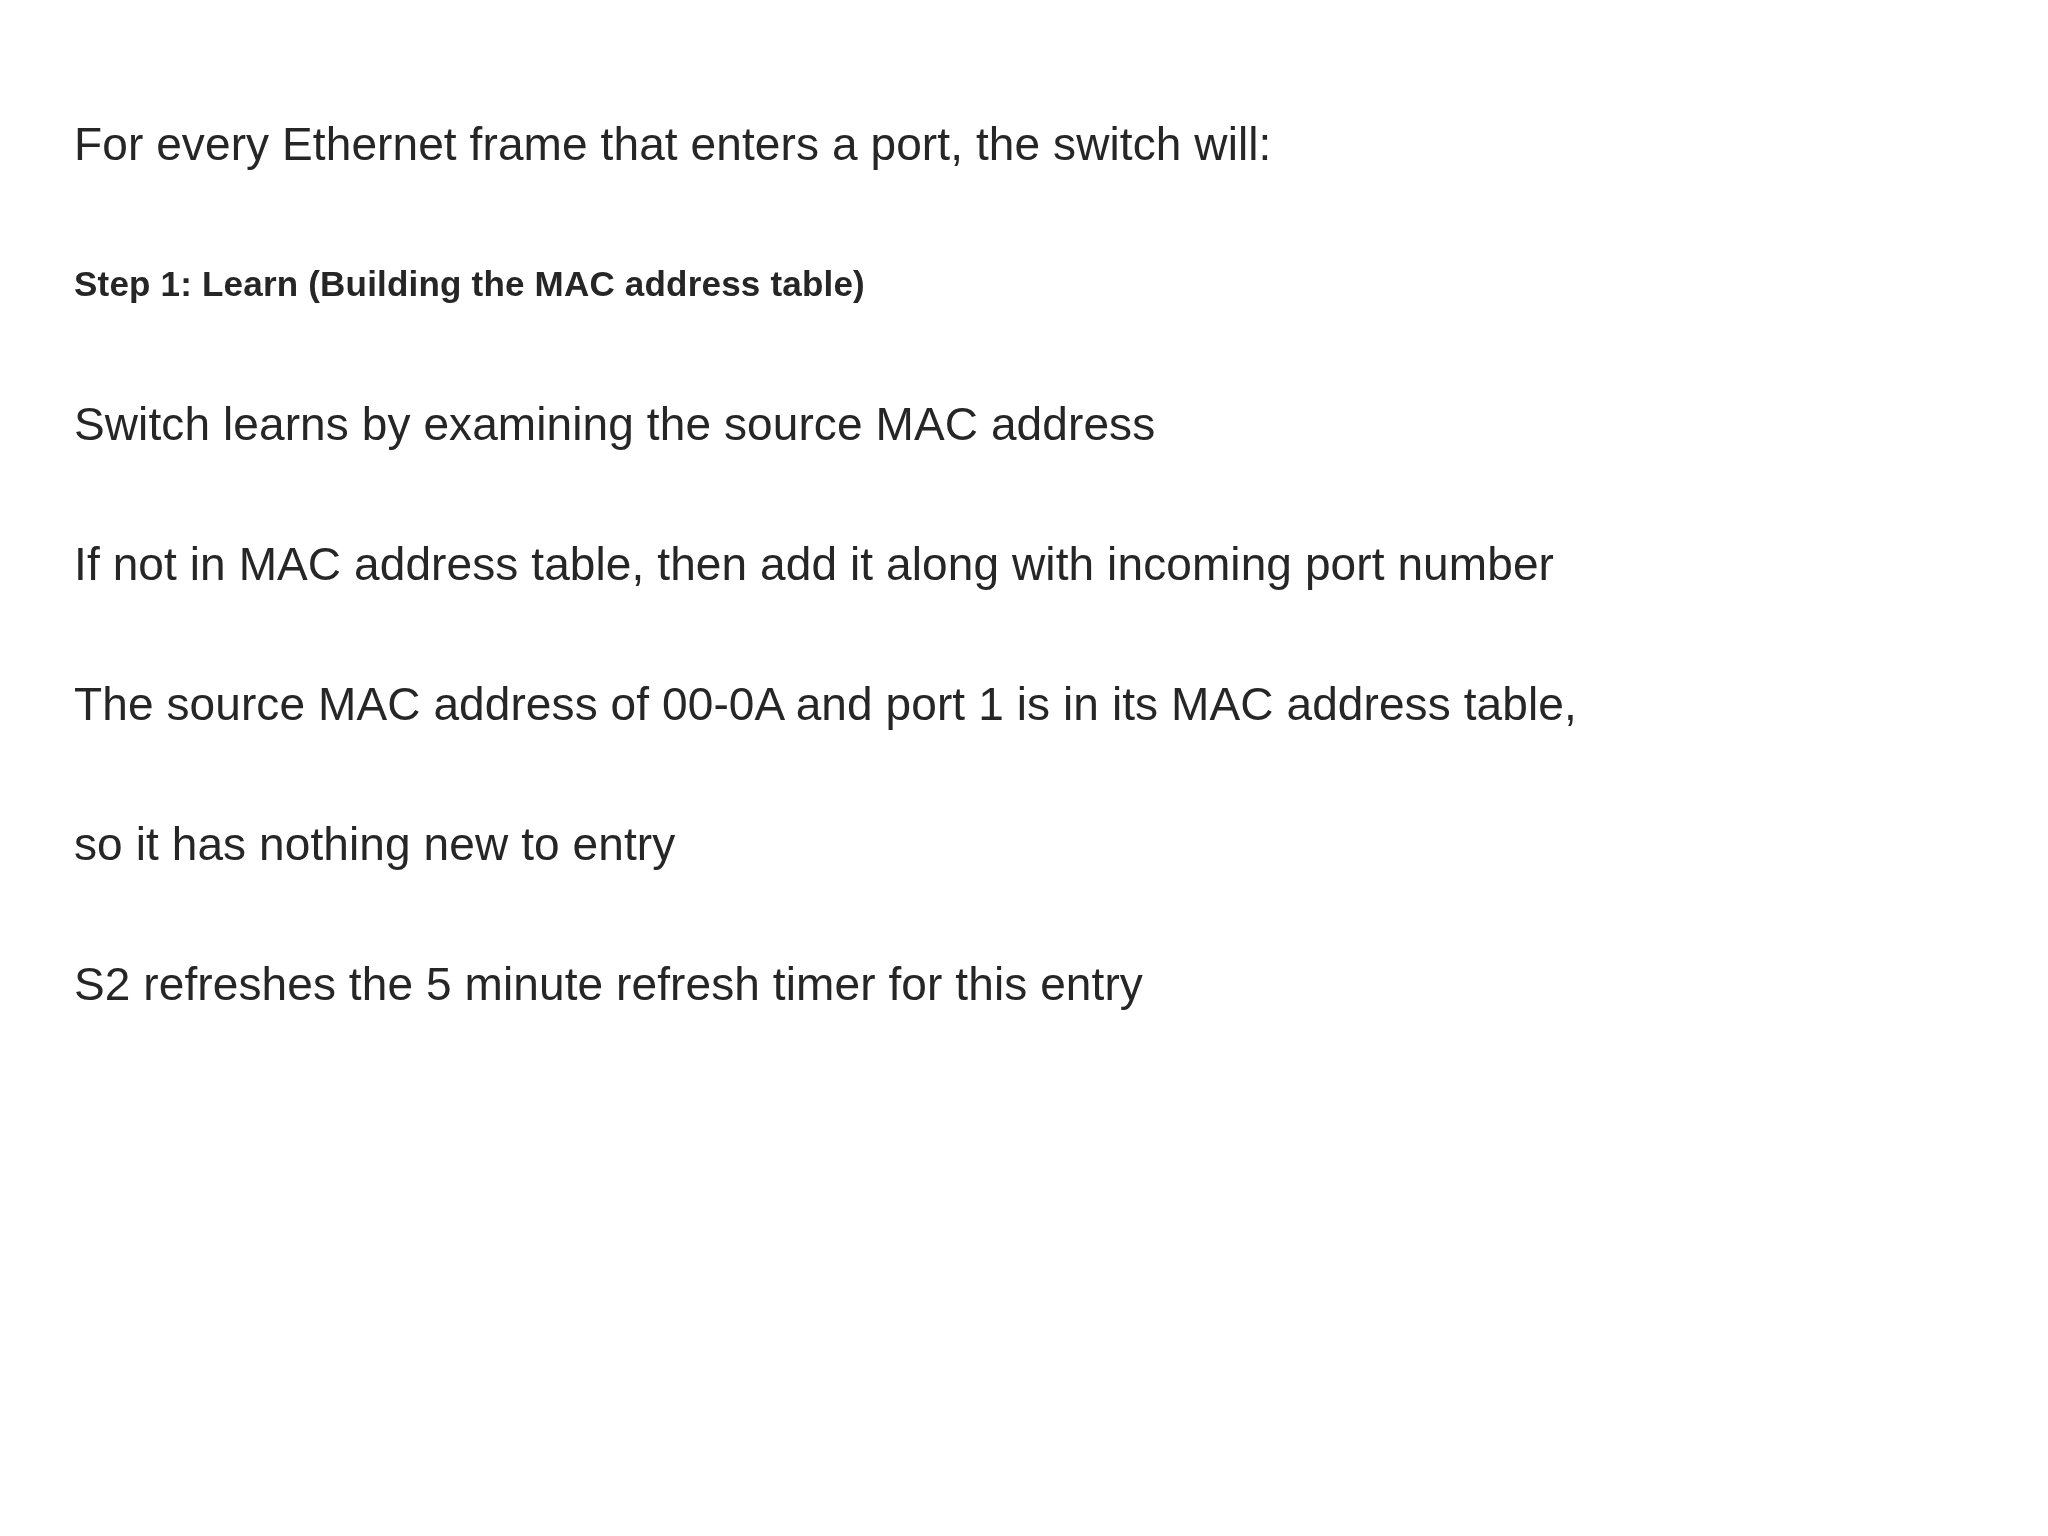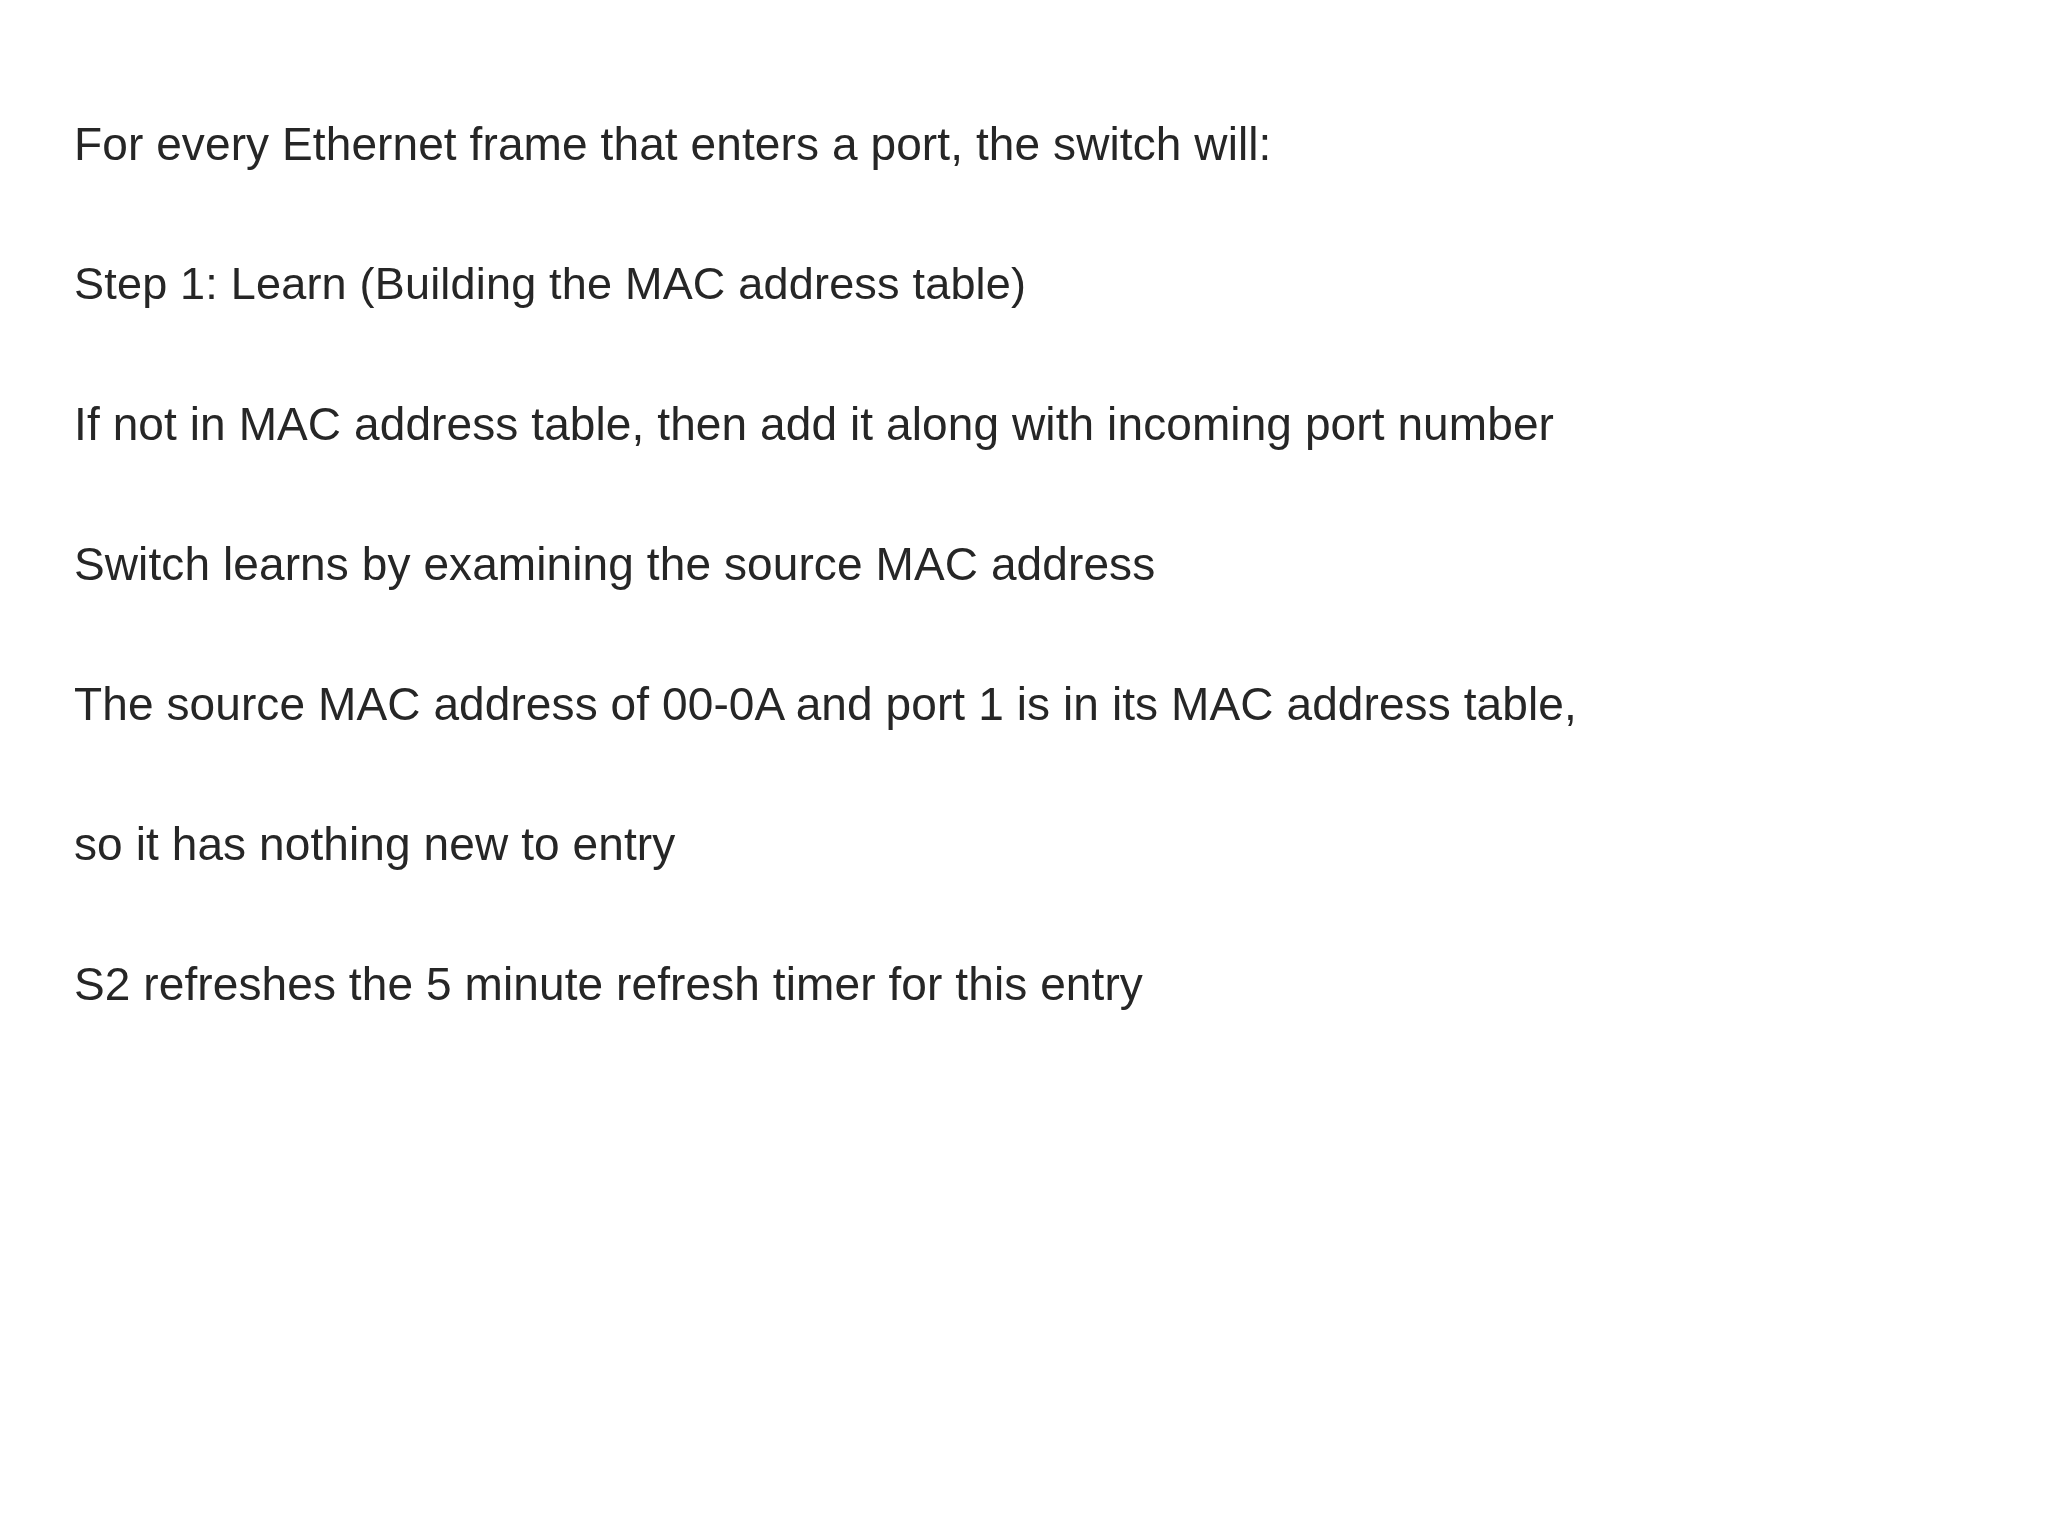--- a/index.html
+++ b/index.html
@@ -36,38 +36,38 @@
     line-height: 140px;
     color: #262626;
     white-space: nowrap;
     letter-spacing: 0.1px;
     font-weight: 400;
     margin: 0;
     padding: 0;
   }
 
   .para.bold-heading {
-    font-weight: 400;
-    font-size: 45px;
+    font-weight: 700;
+    font-size: 35px;
     letter-spacing: 0.2px;
   }
 </style>
 </head>
 <body>
 
 <div id="slide">
   <div id="text-block">
 
     <p class="para">For every Ethernet frame that enters a port, the switch will:</p>
 
     <p class="para bold-heading">Step 1: Learn (Building the MAC address table)</p>
 
+    <p class="para">Switch learns by examining the source MAC address</p>
+
     <p class="para">If not in MAC address table, then add it along with incoming port number</p>
-
-    <p class="para">Switch learns by examining the source MAC address</p>
 
 
 
 
     <p class="para">The source MAC address of 00-0A and port 1 is in its MAC address table,</p>
 
     <p class="para">so it has nothing new to entry</p>
 
     <p class="para">S2 refreshes the 5 minute refresh timer for this entry</p>
 

